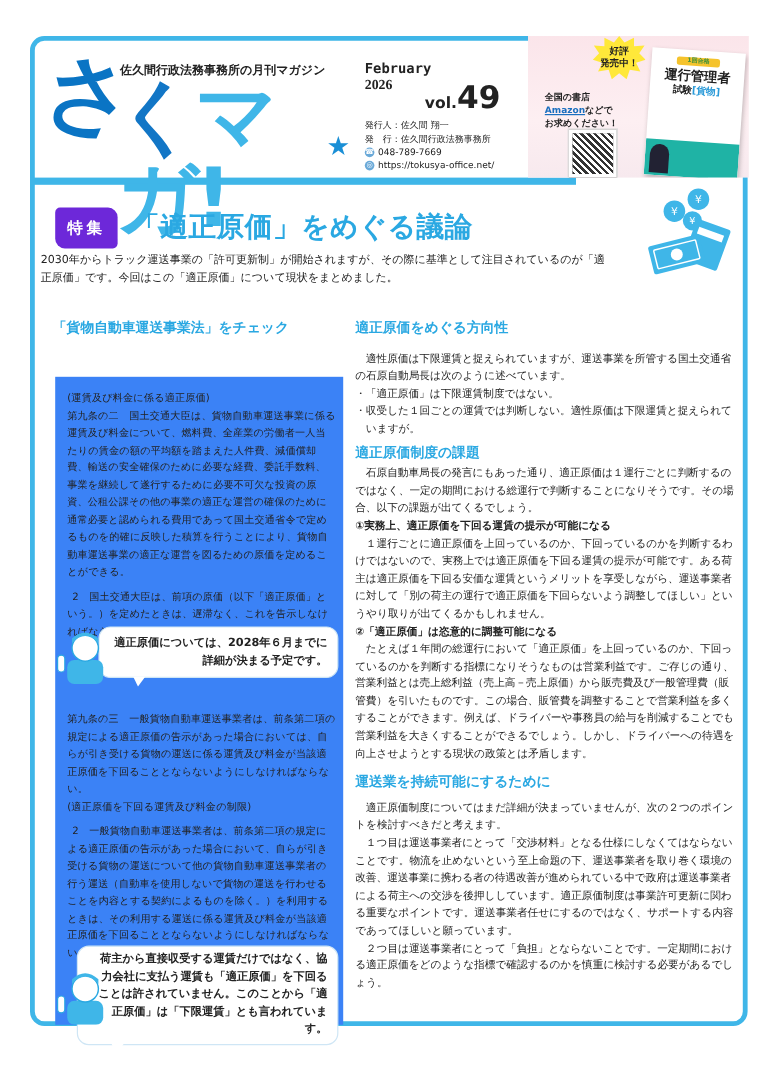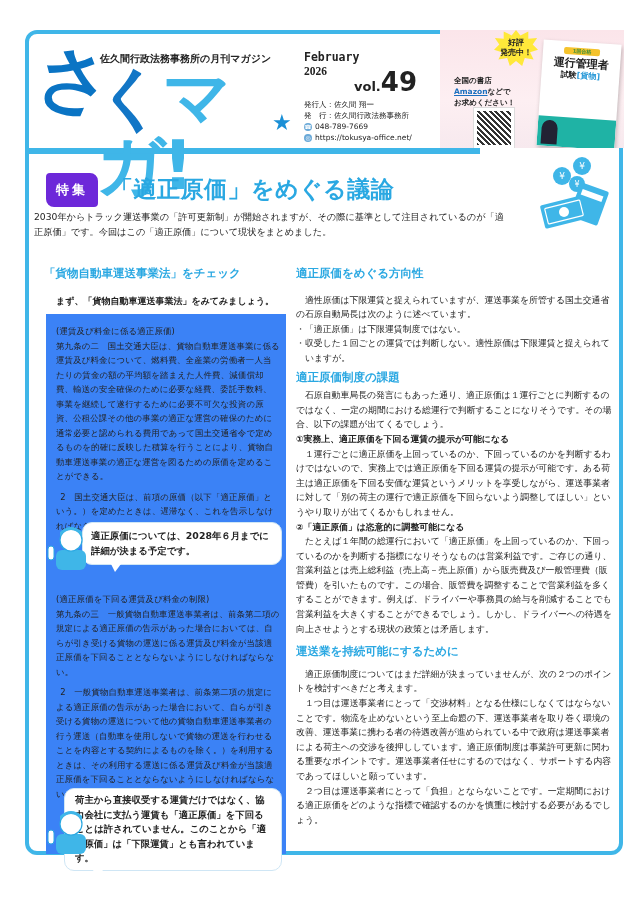--- a/index.html
+++ b/index.html
@@ -51,21 +51,21 @@
   .feature-title { position: absolute; left: 110px; top: 174px; font-size: 23px; font-weight: bold; color: #2aa8e2; white-space: nowrap; letter-spacing: 0.5px; }
   .intro { position: absolute; left: 34px; top: 209px; width: 470px; font-size: 9.2px; line-height: 15px; color: #222; }
   .money-icon { position: absolute; left: 522px; top: 152px; width: 90px; height: 80px; }
 
   
   .left-col { position: absolute; left: 44px; top: 266px; width: 240px; }
   .sec-head { font-size: 11.5px; font-weight: bold; color: #2aa8e2; white-space: nowrap; }
   .lead { margin: 14px 0 0 12px; font-size: 9px; font-weight: bold; color: #222; white-space: nowrap; }
   .lawbox { position: absolute; left: 46px; top: 314px; width: 240px; height: 540px; background: #3b82f6; }
   .law { position: absolute; font-size: 8.4px; line-height: 14.5px; color: #222; letter-spacing: 0.2px; }
-  .bubble { position: absolute; background: #fff; border: 1px solid #cfe6f5; border-radius: 10px; font-size: 9.4px; font-weight: bold; line-height: 14.5px; color: #222; }
+  .bubble { position: absolute; background: #fff; border: 1px solid #cfe6f5; border-radius: 10px; font-size: 9.4px; font-weight: bold; line-height: 14.5px; color: #222; text-align: right; }
   .bubble::after { content: ""; position: absolute; left: 28px; bottom: -8px; width: 0; height: 0; border-left: 4px solid transparent; border-right: 6px solid transparent; border-top: 8px solid #fff; }
   .avatar { position: absolute; width: 46px; height: 50px; }
 
   
   .right-col { position: absolute; left: 296px; top: 266px; width: 318px; font-size: 8.9px; line-height: 14.6px; color: #222; }
   .right-col .sec-head { font-size: 11.5px; }
   .rp { text-indent: 1em; }
   .rb { padding-left: 1em; text-indent: -1em; }
   .rsub { font-weight: bold; }
   .mt4 { margin-top: 4px; }
@@ -141,41 +141,40 @@
   <text x="55" y="35" font-size="8" fill="#fff" text-anchor="middle">¥</text>
   <rect x="52" y="34" width="30" height="36" rx="2" fill="#3fb6e8" transform="rotate(20 67 52)"></rect>
   <rect x="56" y="40" width="22" height="6" fill="#fff" transform="rotate(20 67 52)"></rect>
   <rect x="20" y="48" width="44" height="24" rx="2" fill="#3fb6e8" transform="rotate(-14 42 60)"></rect>
   <rect x="24" y="52" width="36" height="16" rx="1" fill="none" stroke="#fff" stroke-width="1.2" transform="rotate(-14 42 60)"></rect>
   <circle cx="42" cy="60" r="5" fill="#fff"></circle>
 </svg>
 
 <div class="left-col">
   <div class="sec-head">「貨物自動車運送事業法」をチェック</div>
-  <div class="lead">まず、「貨物自動車運送事業法」をみてみましょう。</div>
 </div>
 
 <div class="lawbox">
   <div class="law" style="left:10px; top:10px; width:224px;">
     <div>(運賃及び料金に係る適正原価)</div>
     <div>第九条の二　国土交通大臣は、貨物自動車運送事業に係る運賃及び料金について、燃料費、全産業の労働者一人当たりの賃金の額の平均額を踏まえた人件費、減価償却費、輸送の安全確保のために必要な経費、委託手数料、事業を継続して遂行するために必要不可欠な投資の原資、公租公課その他の事業の適正な運営の確保のために通常必要と認められる費用であって国土交通省令で定めるものを的確に反映した積算を行うことにより、貨物自動車運送事業の適正な運営を図るための原価を定めることができる。</div>
     <div style="margin-top:6px; text-indent:0.5em;">2　国土交通大臣は、前項の原価（以下「適正原価」という。）を定めたときは、遅滞なく、これを告示しなければならない。</div>
   </div>
 
   <div class="bubble" style="left:36px; top:208px; width:200px; padding:6px 8px;">適正原価については、2028年６月までに詳細が決まる予定です。</div>
   <svg class="avatar" style="left:0px; top:206px;" viewBox="0 0 46 50">
     <rect x="10" y="30" width="30" height="20" rx="6" fill="#3fb6e8"></rect>
     <circle cx="25" cy="20" r="11" fill="#fff" stroke="#2aa8e2" stroke-width="1.2"></circle>
     <path d="M14 16 Q25 4 36 16 L36 12 Q25 2 14 12Z" fill="#3fb6e8"></path>
     <rect x="2" y="26" width="6" height="14" rx="3" fill="#fff" stroke="#2aa8e2"></rect>
   </svg>
 
   <div class="law" style="left:10px; top:278px; width:224px;">
+    <div>第九条の三　一般貨物自動車運送事業者は、前条第二項の規定による適正原価の告示があった場合においては、自らが引き受ける貨物の運送に係る運賃及び料金が当該適正原価を下回ることとならないようにしなければならない。</div>
     <div>(適正原価を下回る運賃及び料金の制限)</div>
-    <div>第九条の三　一般貨物自動車運送事業者は、前条第二項の規定による適正原価の告示があった場合においては、自らが引き受ける貨物の運送に係る運賃及び料金が当該適正原価を下回ることとならないようにしなければならない。</div>
     <div style="margin-top:6px; text-indent:0.5em;">2　一般貨物自動車運送事業者は、前条第二項の規定による適正原価の告示があった場合において、自らが引き受ける貨物の運送について他の貨物自動車運送事業者の行う運送（自動車を使用しないで貨物の運送を行わせることを内容とする契約によるものを除く。）を利用するときは、その利用する運送に係る運賃及び料金が当該適正原価を下回ることとならないようにしなければならない。</div>
   </div>
 
   <div class="bubble" style="left:18px; top:474px; width:218px; padding:4px 8px 4px 10px;">荷主から直接収受する運賃だけではなく、協力会社に支払う運賃も「適正原価」を下回ることは許されていません。このことから「適正原価」は「下限運賃」とも言われています。</div>
   <svg class="avatar" style="left:0px; top:490px;" viewBox="0 0 46 50">
     <rect x="10" y="30" width="30" height="20" rx="6" fill="#3fb6e8"></rect>
     <circle cx="25" cy="20" r="11" fill="#fff" stroke="#2aa8e2" stroke-width="1.2"></circle>
     <path d="M14 16 Q25 4 36 16 L36 12 Q25 2 14 12Z" fill="#3fb6e8"></path>
     <rect x="2" y="26" width="6" height="14" rx="3" fill="#fff" stroke="#2aa8e2"></rect>
   </svg>

